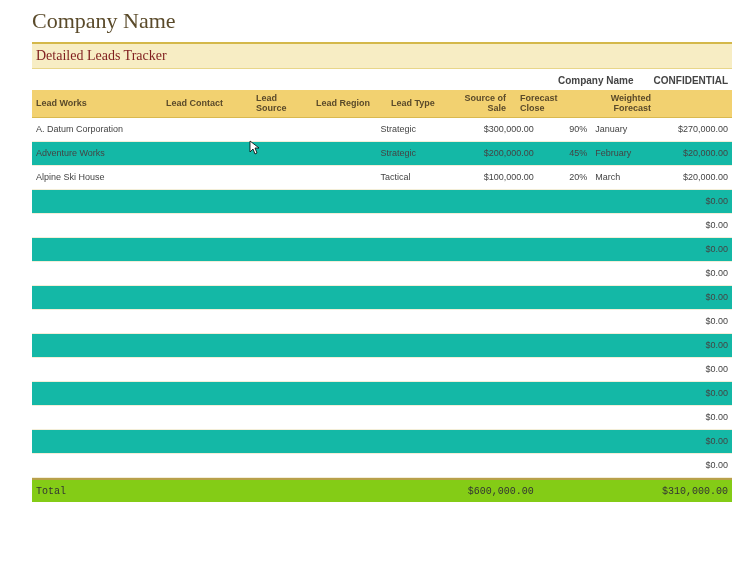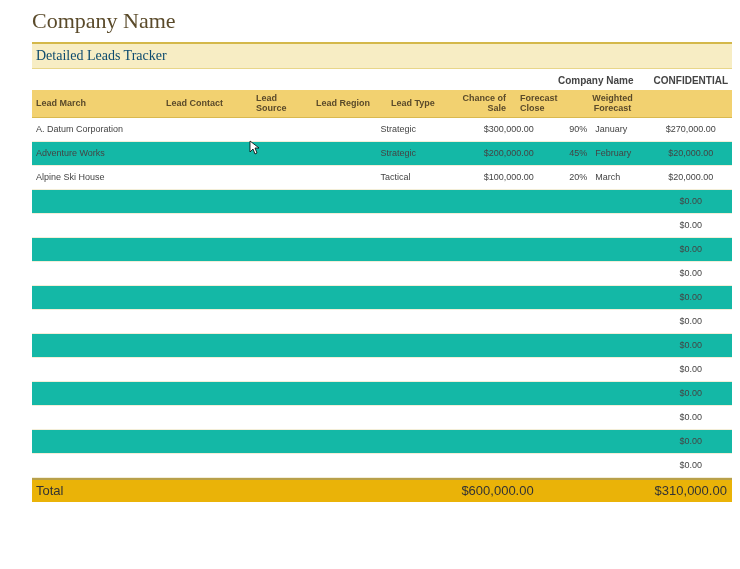--- a/index.html
+++ b/index.html
@@ -22,21 +22,21 @@
   }
   .subtitle-bar {
     background: #f7edc4;
     border-top: 2px solid #d4b84a;
     border-bottom: 1px solid #e8d68a;
     padding: 4px 4px;
     margin-bottom: 2px;
   }
   .subtitle-bar span {
     font-size: 14px;
-    color: #0c4a6e;
+    color: #7f1d1d;
     font-family: Georgia, serif;
   }
   .date-label {
     font-size: 9px;
     font-weight: bold;
     color: #555;
     padding: 4px 0 2px 2px;
     font-family: Arial, sans-serif;
   }
   .meta-row {
@@ -63,38 +63,38 @@
   }
   .col { padding: 2px 4px; line-height: 1.1; }
   .c-name     { width: 130px; }
   .c-contact  { width: 90px; }
   .c-source   { width: 60px; }
   .c-region   { width: 75px; }
   .c-type     { width: 68px; }
   .c-pot      { width: 98px; text-align: right; }
   .c-chance   { width: 55px; text-align: right; }
   .c-close    { width: 60px; text-align: left; padding-left: 10px; }
-  .c-wf       { width: 85px; text-align: center; }
+  .c-wf       { width: 85px; text-align: right; }
   .trow {
     display: flex;
     font-family: Arial, sans-serif;
     font-size: 9px;
     color: #444;
     height: 24px;
     align-items: center;
     border-bottom: 1px solid #f3eed8;
   }
   .trow.band { background: #14b8a6; }
   .trow .col { padding: 2px 4px; }
   .total-row {
     display: flex;
-    background: #eab308;
+    background: #84cc16;
     border-top: 2px solid #b8a04a;
-    font-family: Liberation Sans, sans-serif;
-    font-size: 13px;
+    font-family: Liberation Mono, monospace;
+    font-size: 10px;
     color: #333;
     height: 24px;
     align-items: center;
   }
   .total-row .col { padding: 2px 4px; }
   .cursor-arrow {
     position: absolute;
     left: 249px;
     top: 140px;
     width: 12px;
@@ -114,26 +114,26 @@
   </div>
 
 
   <div class="meta-row">
     <span>Company Name</span>
     <span>CONFIDENTIAL</span>
   </div>
 
   <div class="table-wrap">
     <div class="thead">
-      <div class="col c-name">Lead March</div>
+      <div class="col c-name">Lead Works</div>
       <div class="col c-contact">Lead Contact</div>
       <div class="col c-source">Lead Source</div>
       <div class="col c-region">Lead Region</div>
       <div class="col c-type">Lead Type</div>
-      <div class="col c-chance">Chance of Sale</div>
+      <div class="col c-chance">Source of Sale</div>
       <div class="col c-close">Forecast Close</div>
       <div class="col c-wf">Weighted Forecast</div>
     </div>
     <div id="tbody">
         <div class="trow">
           <div class="col c-name">A. Datum Corporation</div>
           <div class="col c-contact"></div>
           <div class="col c-source"></div>
           <div class="col c-region"></div>
           <div class="col c-type">Strategic</div>

